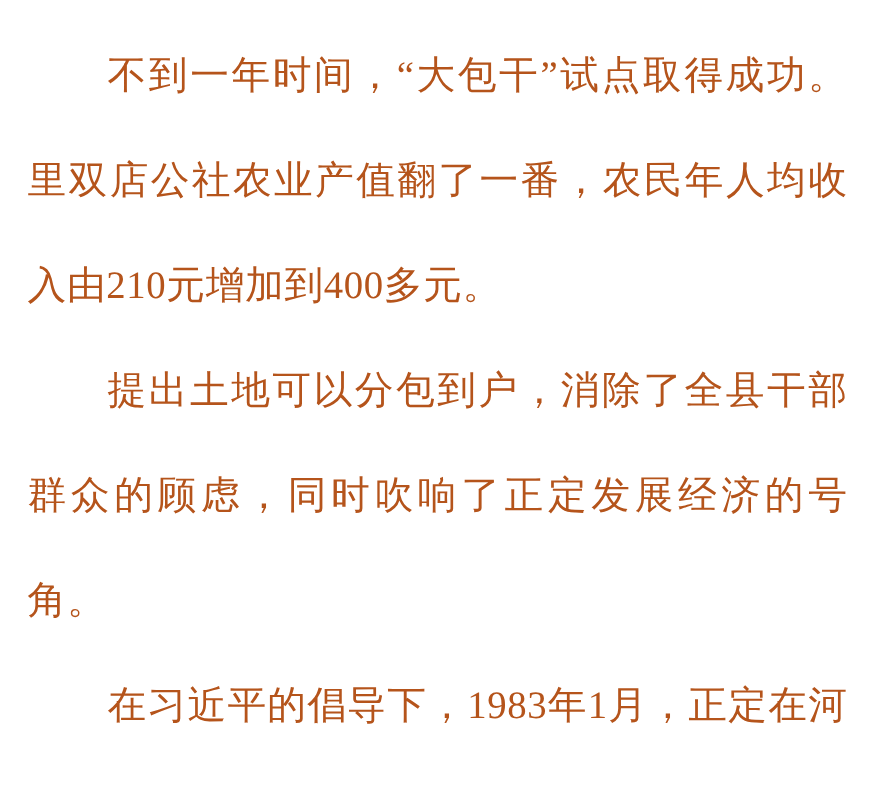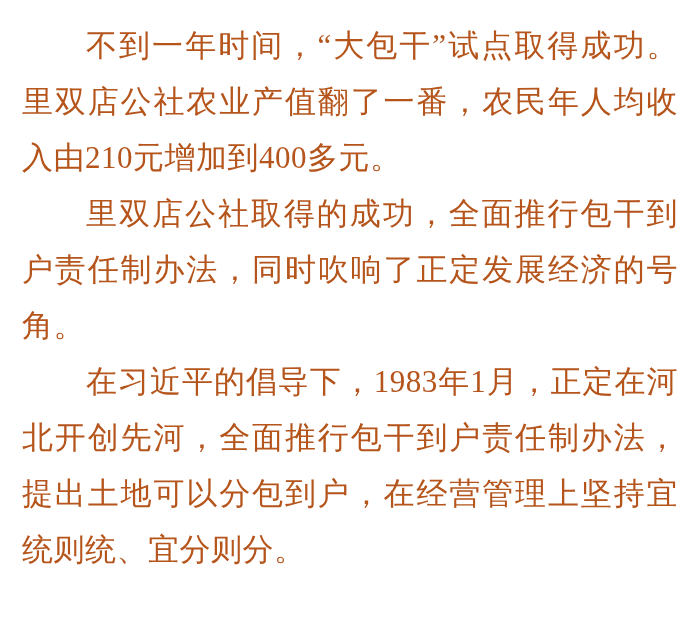--- a/index.html
+++ b/index.html
@@ -17,29 +17,29 @@
     box-sizing: border-box;
     width: 700px;
     height: 631px;
     padding: 18px 22px 10px 22px;
     background: #ffffff;
   }
   .para {
     color: #b5541b;
     font-family: "Liberation Serif", "DejaVu Serif", serif;
     font-size: 31px;
-    line-height: 56px;
+    line-height: 84px;
     letter-spacing: 0.5px;
     text-align: justify;
     text-justify: inter-ideograph;
     margin: 0 0 0 0;
     text-indent: 64px;
     font-weight: 500;
   }
 </style>
 </head>
 <body>
 
 <div id="article">
   <p class="para">不到一年时间，“大包干”试点取得成功。里双店公社农业产值翻了一番，农民年人均收入由210元增加到400多元。</p>
-  <p class="para">里双店公社取得的成功，全面推行包干到户责任制办法，同时吹响了正定发展经济的号角。</p>
+  <p class="para">提出土地可以分包到户，消除了全县干部群众的顾虑，同时吹响了正定发展经济的号角。</p>
   <p class="para">在习近平的倡导下，1983年1月，正定在河北开创先河，全面推行包干到户责任制办法，提出土地可以分包到户，在经营管理上坚持宜统则统、宜分则分。</p>
 </div>
 
 </body></html>

